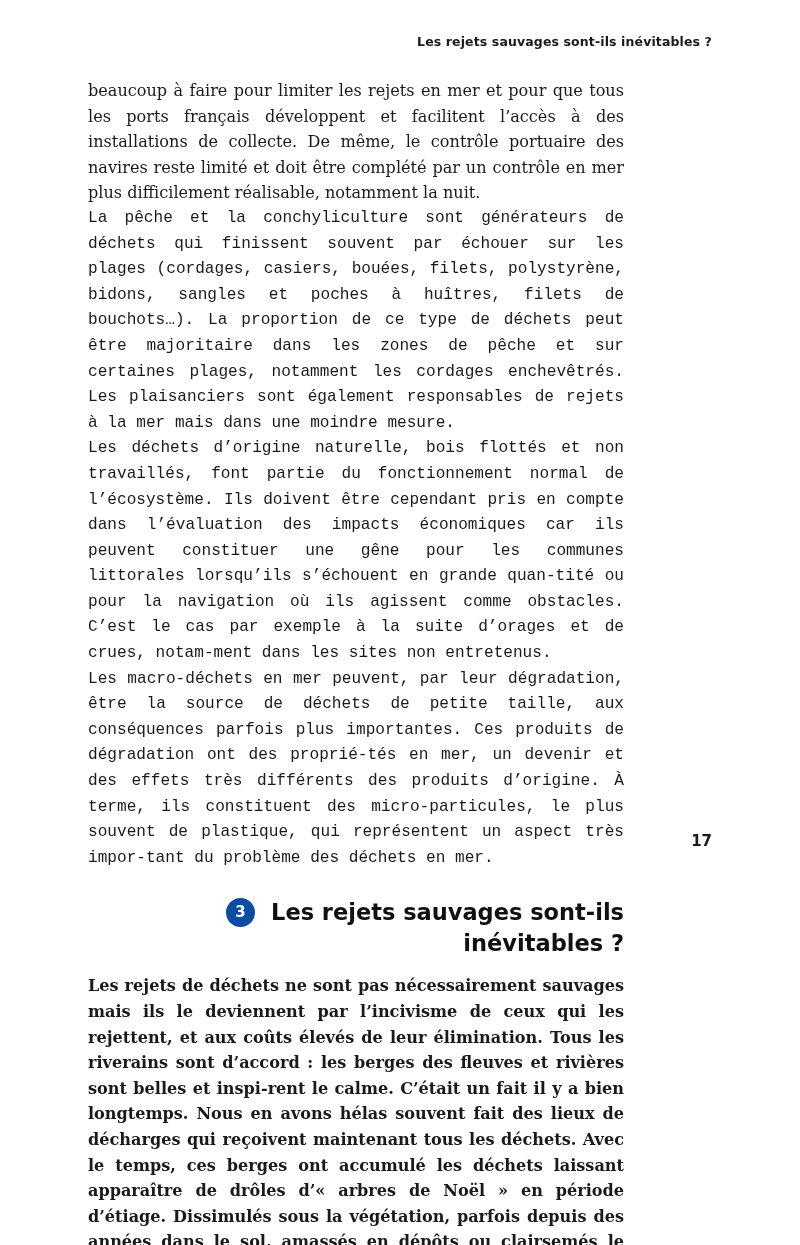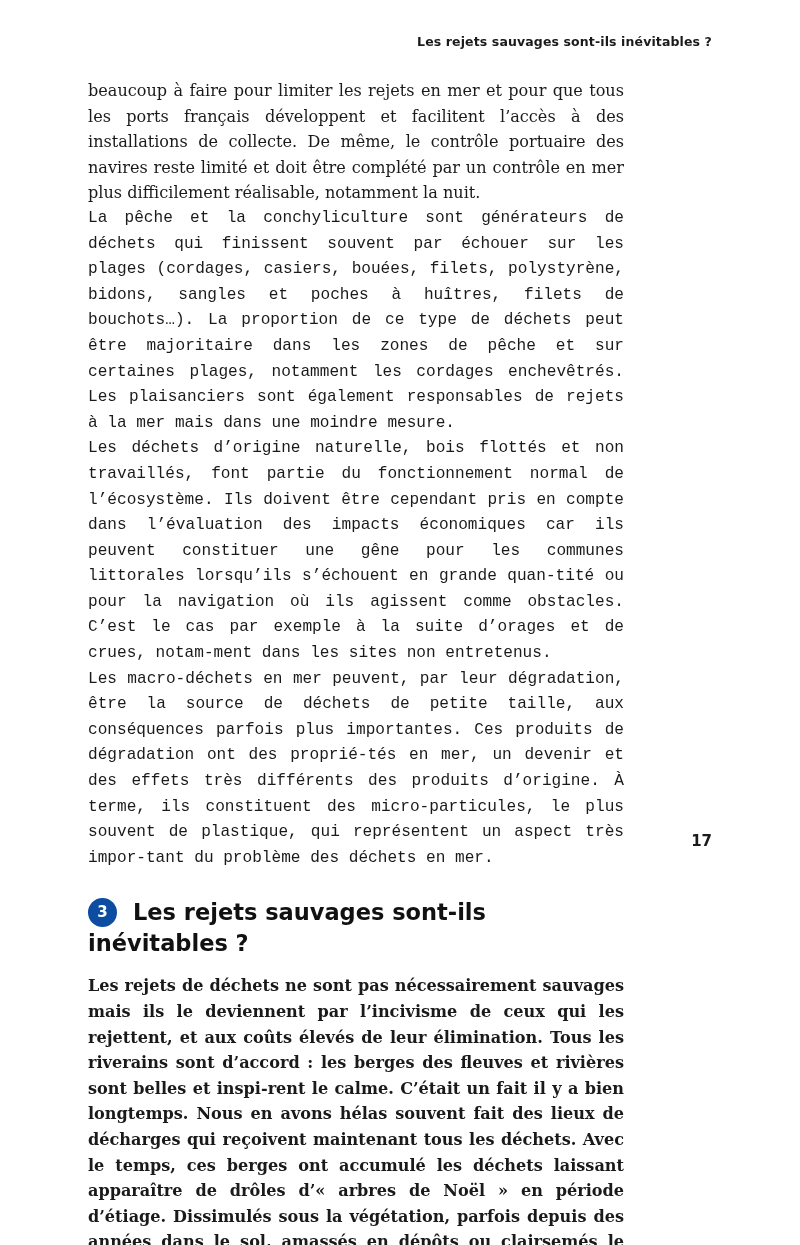--- a/index.html
+++ b/index.html
@@ -59,20 +59,21 @@
   .section-heading {
     margin-top: 26px;
     margin-bottom: 14px;
     font-family: "DejaVu Sans", "Liberation Sans", sans-serif;
     font-weight: bold;
     font-size: 22.5px;
     line-height: 31px;
     color: #111111;
     position: relative;
     padding-left: 0;
+    text-align: right;
   }
   .section-heading .badge {
     display: inline-flex;
     align-items: center;
     justify-content: center;
     width: 29px;
     height: 29px;
     border-radius: 50%;
     background: #0c4da2;
     color: #ffffff;

